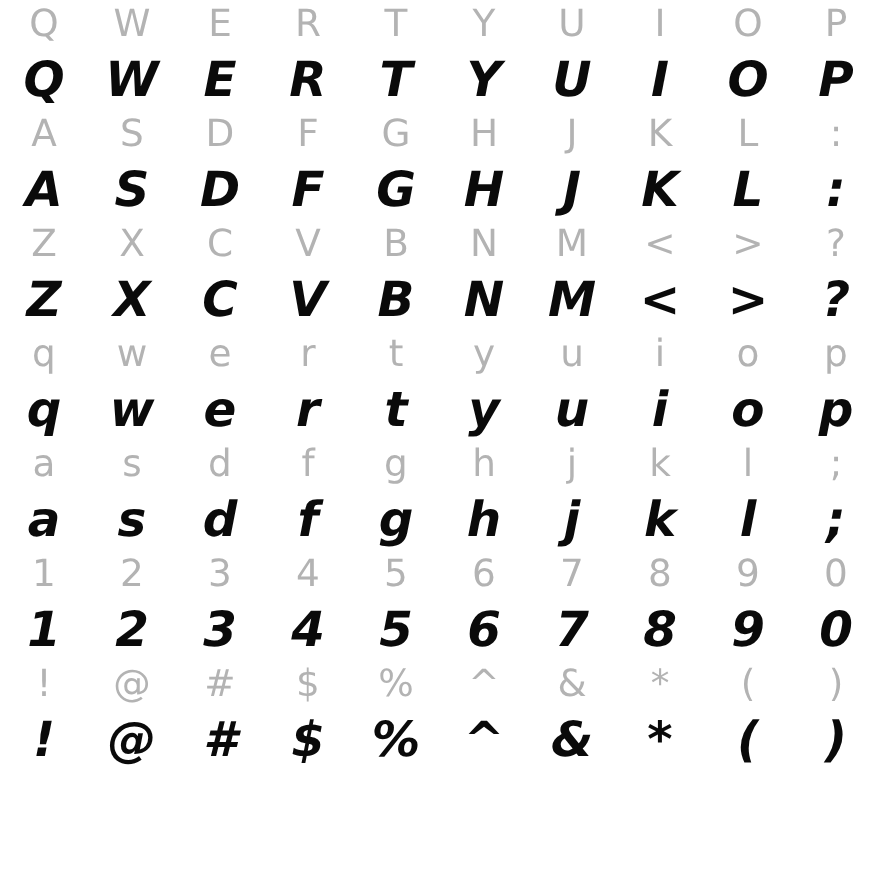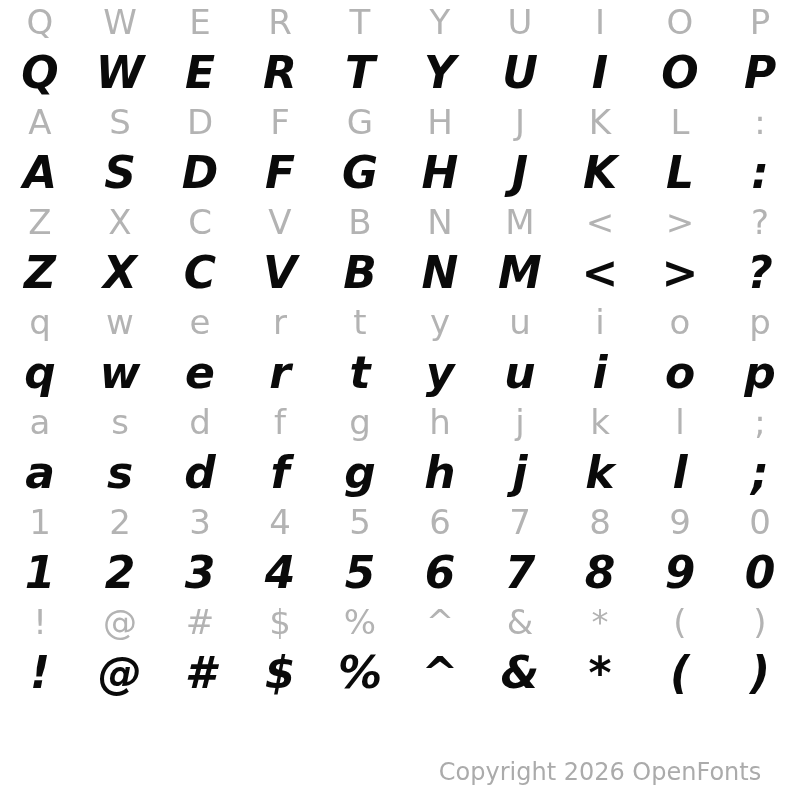--- a/index.html
+++ b/index.html
@@ -228,14 +228,13 @@
         <span class="cell">#</span>
         <span class="cell">$</span>
         <span class="cell">%</span>
         <span class="cell">^</span>
         <span class="cell">&amp;</span>
         <span class="cell">*</span>
         <span class="cell">(</span>
         <span class="cell">)</span>
       </div>
     </div>
-  <div class="copyright">Copyright 2026 OpenFonts</div>
 </div>
 
 </body></html>

